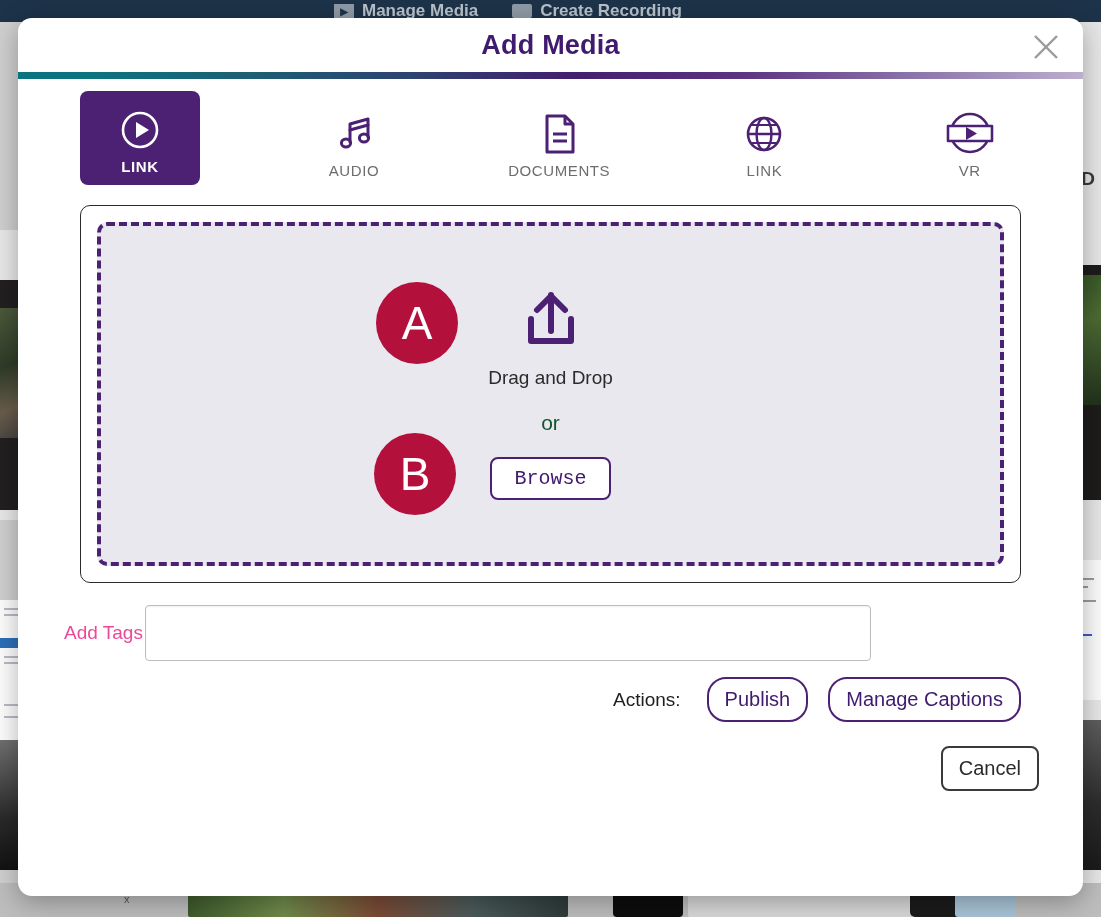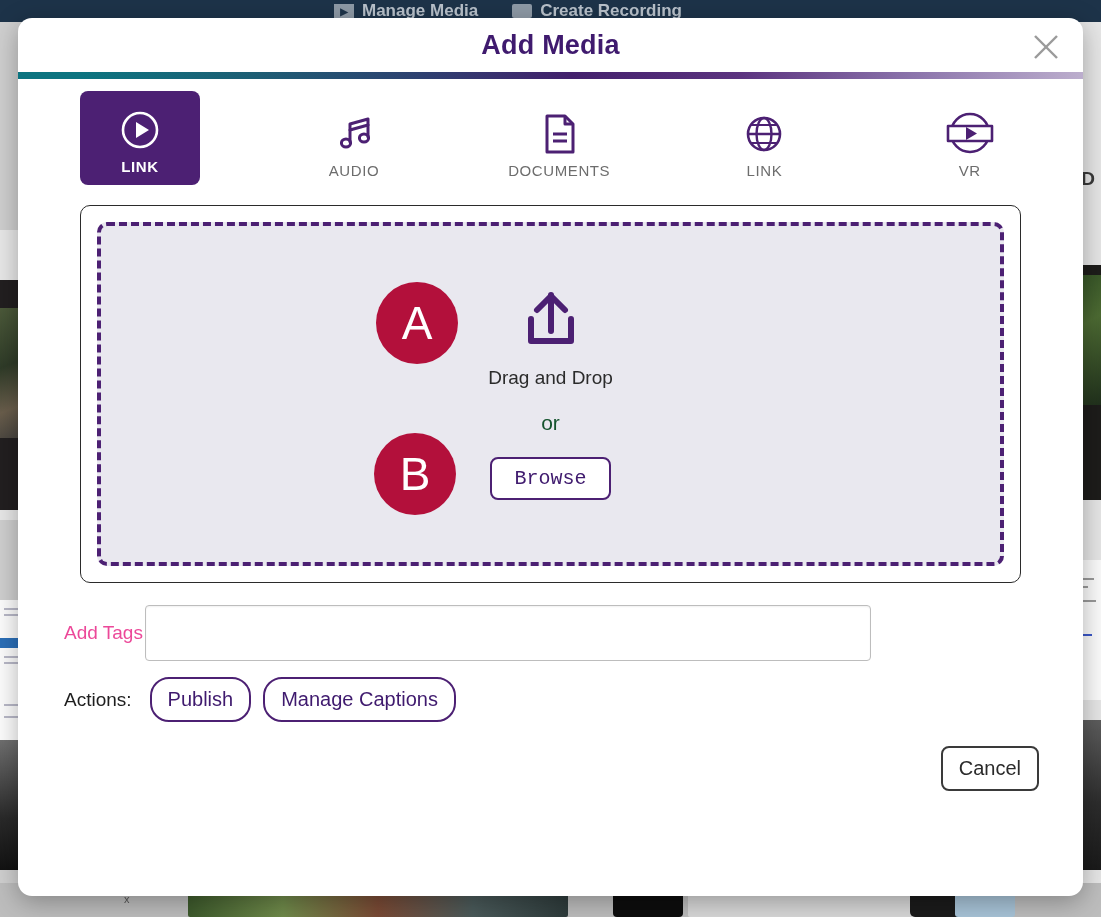--- a/index.html
+++ b/index.html
@@ -427,21 +427,22 @@
     padding: 0 10px;
     box-sizing: border-box;
     font-family: "Liberation Sans", sans-serif;
     margin-right: 150px;
   }
   
   .actions-row {
     display: flex;
     align-items: center;
     margin: 16px 62px 0 46px;
-    gap: 12px;
+    gap: 20px;
+    justify-content: flex-end;
   }
   .actions-label {
     font-size: 19px;
     color: #1e1e1e;
     padding-right: 6px;
   }
   .action-btn {
     background: #ffffff;
     border: 2px solid #4c2073;
     border-radius: 19px;

